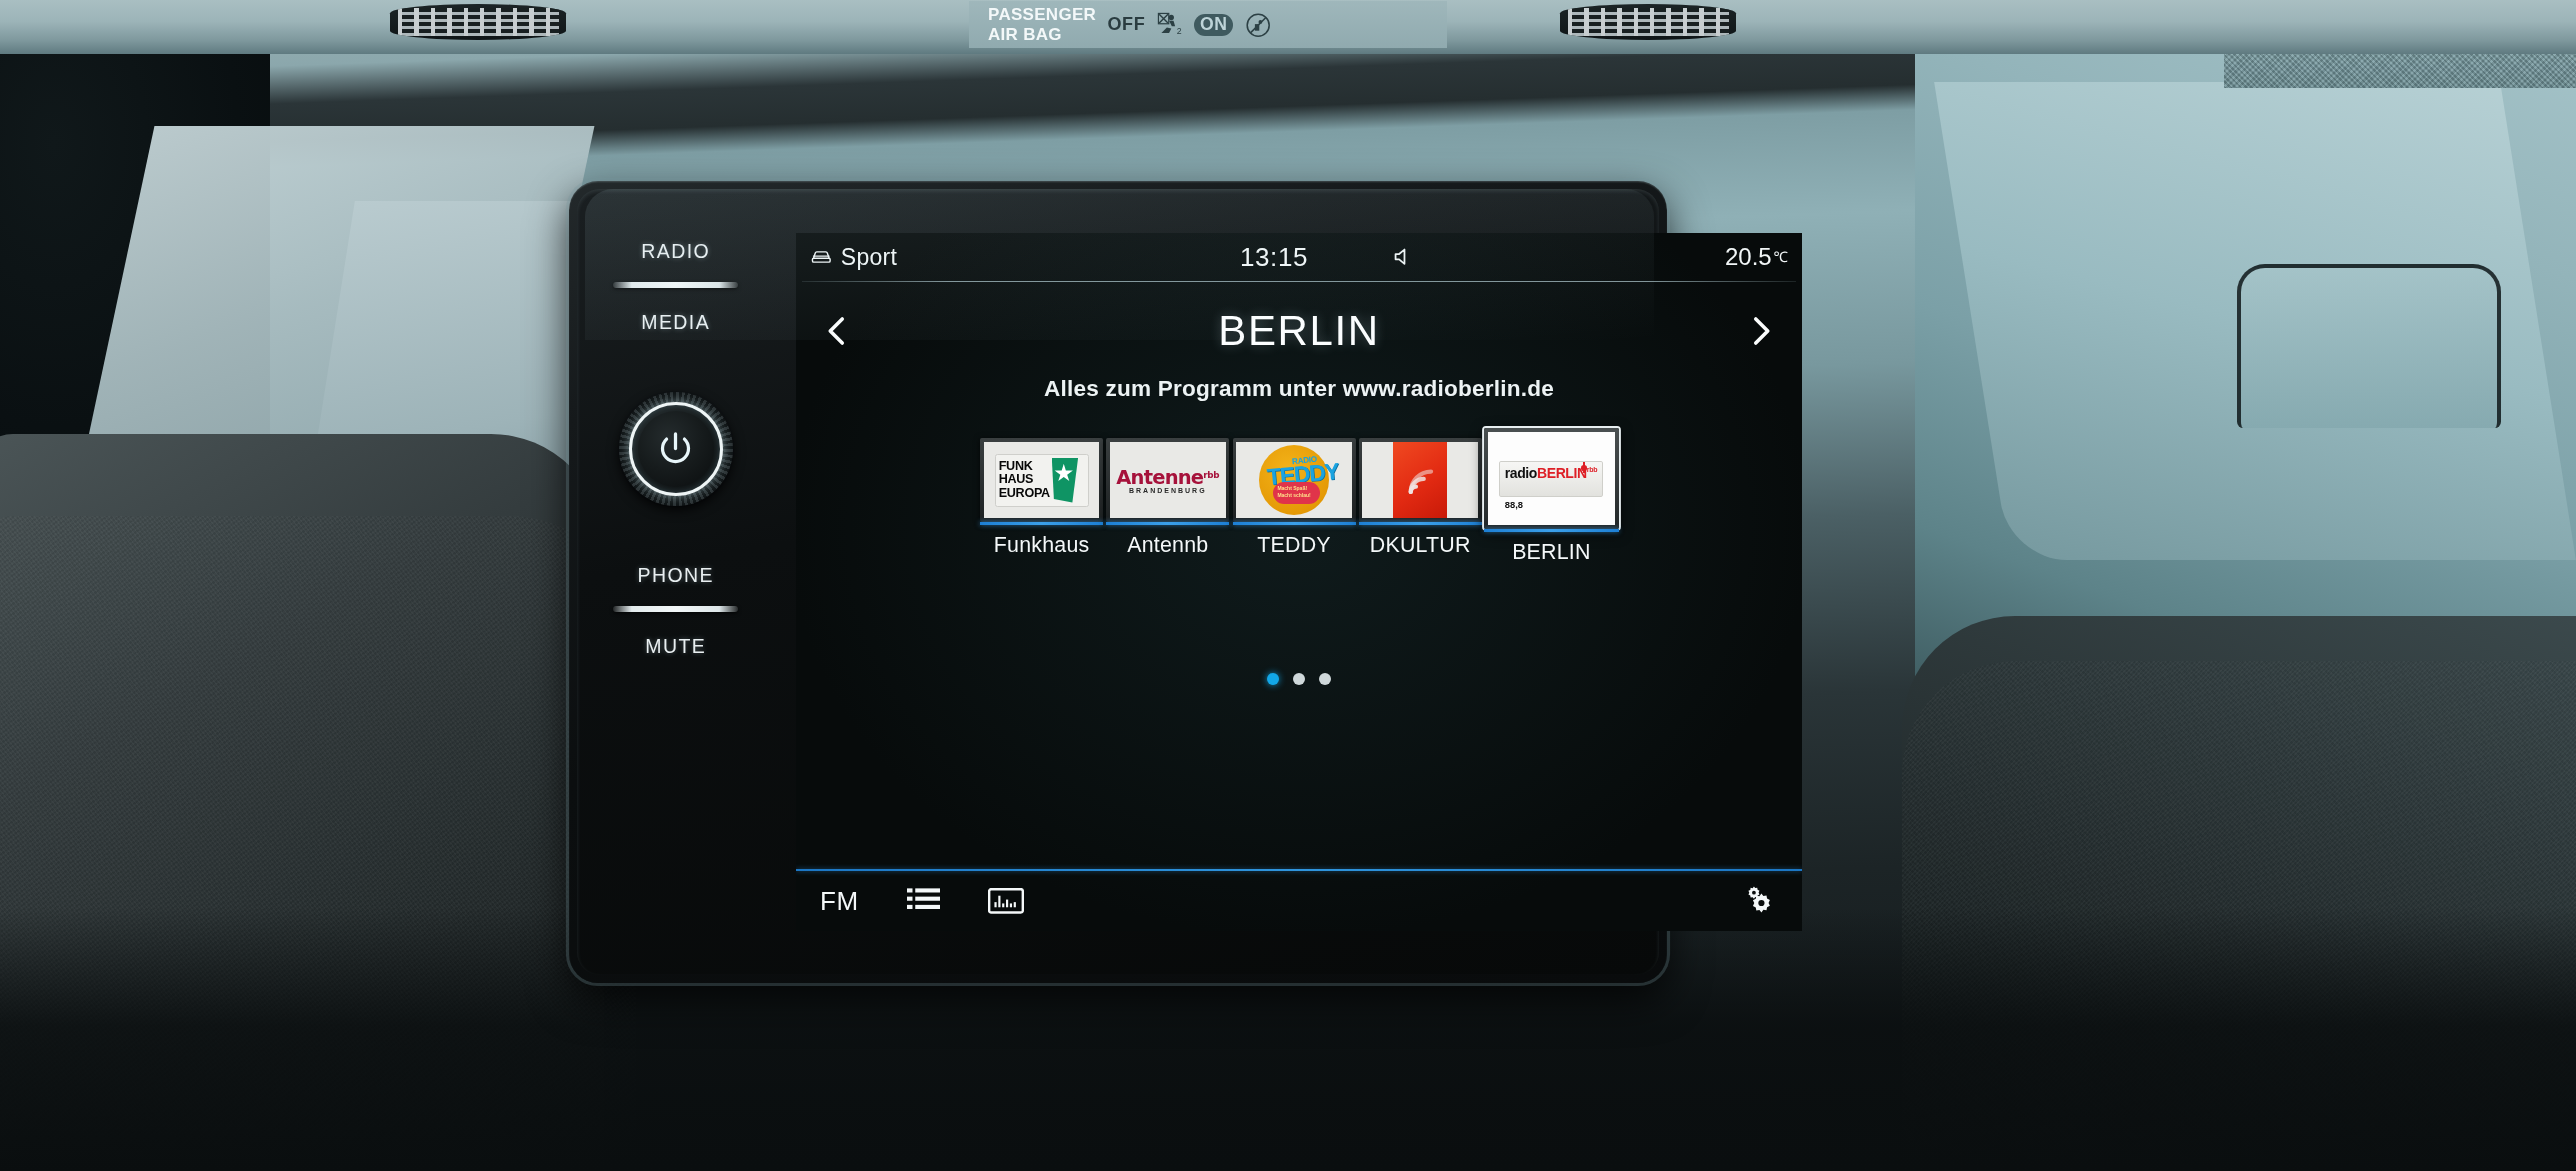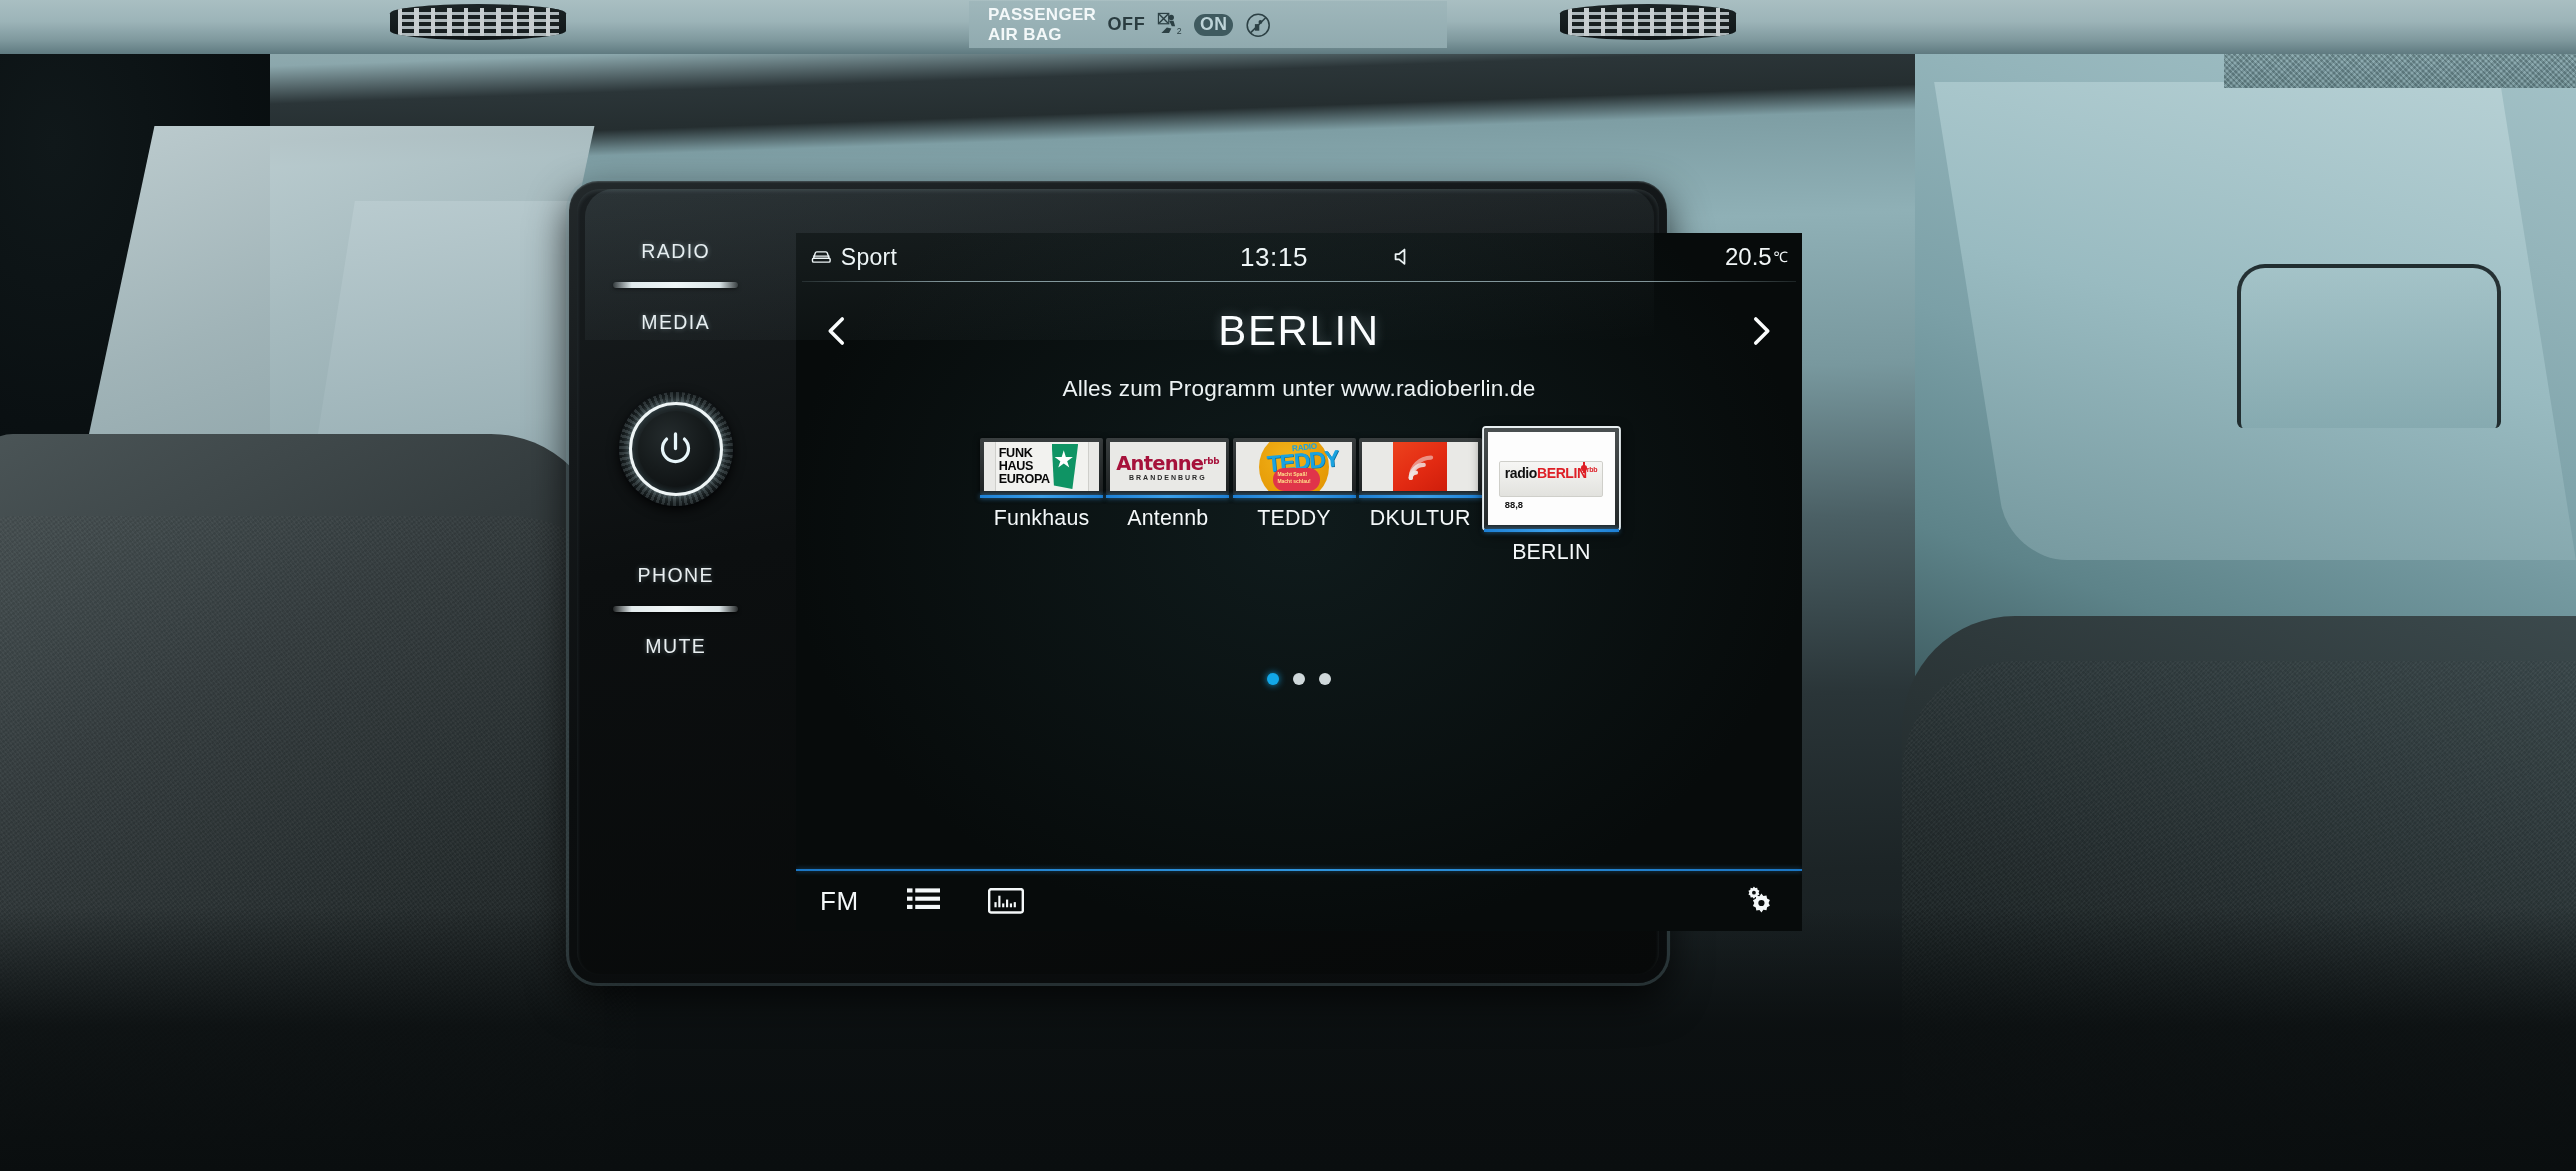--- a/index.html
+++ b/index.html
@@ -238,35 +238,35 @@
   .nav-arrow.next { right: 14px; }
   .nav-arrow svg { width: 36px; height: 36px; display: block; }
   .station-title {
     font-size: 42px; font-weight: 400; color: #fcfeff; letter-spacing: 1.6px;
     text-shadow: 0 0 11.3px rgba(200,228,238,.3);
   }
 
   .subline {
     position: absolute; left: 0; top: 143px; width: 100%;
     text-align: center; color: #edf3f4;
-    font-size: 22.6px; font-weight: 400; letter-spacing: 0.2px;
+    font-size: 22.6px; font-weight: 700; letter-spacing: 0.2px;
   }
 
   
   .presets {
     position: absolute; left: 0; top: 205px; width: 100%;
     display: flex; justify-content: center; align-items: flex-start;
   }
   .preset {
     position: relative; width: 125px;
     display: flex; flex-direction: column; align-items: center;
     margin: 0 0.6px;
   }
   .preset-frame {
-    width: 123px; height: 57px;
+    width: 123px; height: 84px;
     background: linear-gradient(180deg, #3a3f40 0%, #1d2122 100%);
     padding: 3.8px;
     border-radius: 1.9px;
     box-shadow: 0 1.9px 6.3px rgba(0,0,0,.7);
   }
   .preset-art {
     width: 100%; height: 100%;
     background: #e9e9e6;
     display: flex; align-items: center; justify-content: center;
     overflow: hidden;

